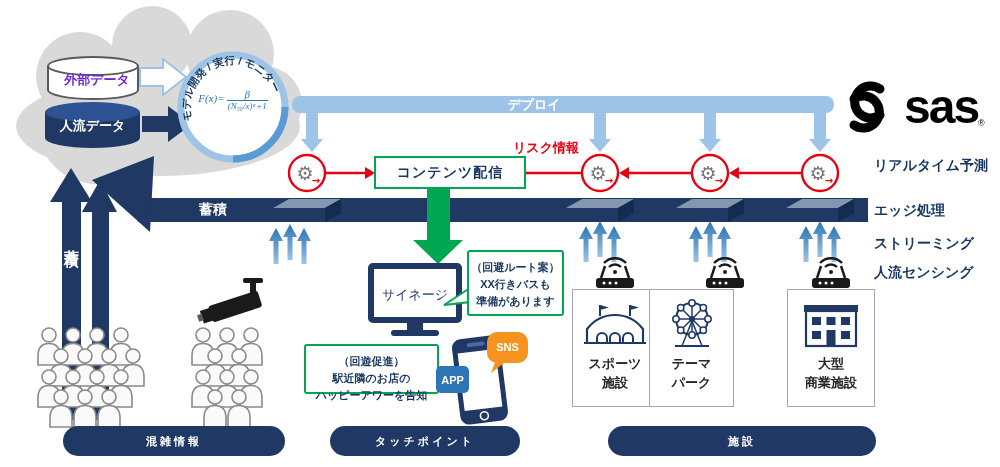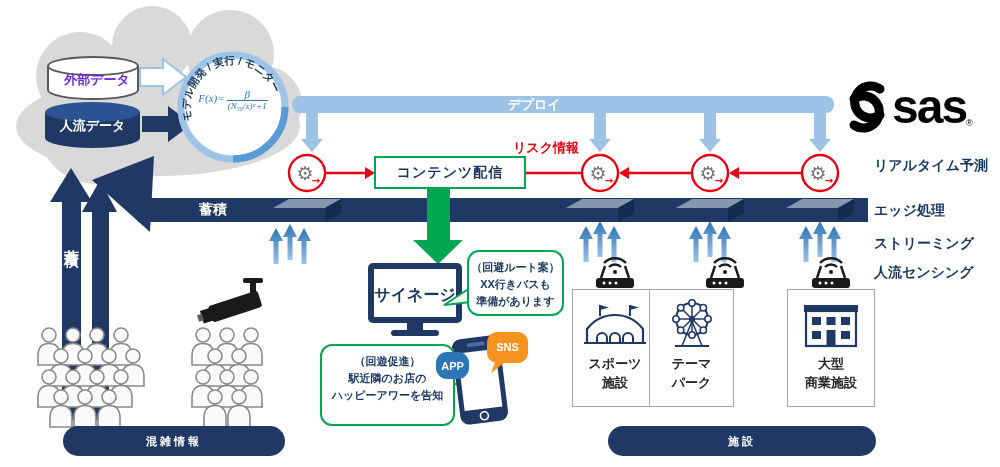--- a/index.html
+++ b/index.html
@@ -6,38 +6,38 @@
   html,body{background:#fff}
   body{font-family:"Liberation Sans","DejaVu Sans",sans-serif}
   #canvas{position:relative;width:1000px;height:467px;background:#fff;overflow:hidden}
   #art{position:absolute;left:0;top:0}
   .lbl{position:absolute;display:flex;align-items:center;justify-content:center;text-align:center;white-space:nowrap}
   .left{justify-content:flex-start;text-align:left}
   .navy{color:#17375e}
   .white{color:#fff}
   .bold{font-weight:bold}
   .vertical{writing-mode:vertical-rl;letter-spacing:3px}
-  .bubble{position:absolute;background:#fff;border:2px solid #00a651;border-radius:12px;color:#17375e;
+  .bubble{position:absolute;background:#fff;border:2px solid #00a651;border-radius:3px;color:#17375e;
           font-size:11px;font-weight:bold;text-align:center;padding-top:7px;line-height:1.55}
   .pill{position:absolute;height:30px;border-radius:15px;background:#1f3864;color:#fff;font-size:11px;
         font-weight:bold;display:flex;align-items:center;justify-content:center;letter-spacing:3px}
   .facility{position:absolute;height:118px;background:#fff;border:1.5px solid #a6a6a6;display:flex;
             flex-direction:column;align-items:center;padding-top:6px}
   .flabel{margin-top:3px;font-size:13px;font-weight:bold;color:#262626;text-align:center;line-height:1.45}
   .contentbox{position:absolute;left:374px;top:156px;width:152px;height:33px;background:#fff;border:2.5px solid #00a651;
               display:flex;align-items:center;justify-content:center;font-size:14px;font-weight:bold;color:#17375e;letter-spacing:1px}
-  .badge-app{position:absolute;left:436px;top:352px;width:33px;height:27px;background:#2e75b6;border-radius:11px;
+  .badge-app{position:absolute;left:436px;top:366px;width:33px;height:27px;background:#2e75b6;border-radius:5px;
              color:#fff;font-size:11px;font-weight:bold;display:flex;align-items:center;justify-content:center}
   .formula{position:absolute;left:192px;top:88px;width:82px;text-align:center;color:#2e75b6;
            font-family:"Liberation Serif","DejaVu Serif",serif;font-style:italic;font-size:11px}
   .frac{display:inline-block;vertical-align:middle;text-align:center;margin-left:2px}
   .num{display:block;border-bottom:1px solid #2e75b6;padding:0 3px;font-size:11px}
   .den{display:block;font-size:9px;padding:0 1px}
   .saslogo{position:absolute;left:842px;top:80px;display:flex;align-items:center}
-  .sastext{font-size:48px;font-weight:bold;color:#000;letter-spacing:-2px;line-height:1;margin-left:0}
+  .sastext{font-size:48px;font-weight:bold;color:#000;letter-spacing:-2px;line-height:1;margin-left:12px}
   .sasreg{font-size:9px;color:#000;align-self:flex-end;margin-bottom:6px}
 </style>
 </head>
 <body>
 
 <div id="canvas">
 
   <svg id="art" width="1000" height="467" viewBox="0 0 1000 467" xmlns="http://www.w3.org/2000/svg">
     <defs>
       <linearGradient id="agrad" x1="0" y1="1" x2="0" y2="0">
@@ -257,28 +257,28 @@
     </svg>
     <span class="sastext">sas</span>
     <span class="sasreg">®</span>
   </div>
 
   <div class="lbl left navy bold" style="left:874px;top:157px;width:122px;height:18px;font-size:14px">リアルタイム予測</div>
   <div class="lbl left navy bold" style="left:874px;top:202px;width:122px;height:18px;font-size:14px">エッジ処理</div>
   <div class="lbl left navy bold" style="left:874px;top:235px;width:122px;height:18px;font-size:14px">ストリーミング</div>
   <div class="lbl left navy bold" style="left:874px;top:264px;width:122px;height:18px;font-size:14px">人流センシング</div>
 
-  <div class="lbl navy" style="left:374px;top:287px;width:82px;height:16px;font-size:16px;font-weight:700">サイネージ</div>
+  <div class="lbl navy" style="left:374px;top:287px;width:82px;height:16px;font-size:13px;font-weight:400">サイネージ</div>
 
   <div class="bubble" style="left:467px;top:250px;width:97px;height:66px">
     <div>（回避ルート案）</div>
     <div>XX行きバスも</div>
     <div>準備があります</div>
   </div>
-  <div class="bubble" style="left:320px;top:344px;width:135px;height:82px">
+  <div class="bubble" style="left:304px;top:344px;width:135px;height:50px">
     <div>（回遊促進）</div>
     <div>駅近隣のお店の</div>
     <div>ハッピーアワーを告知</div>
   </div>
 
   <div class="badge-app">APP</div>
   <div class="lbl white bold" style="left:487px;top:339px;width:41px;height:16px;font-size:11px">SNS</div>
 
   <div class="facility" style="left:572px;top:289px;width:86px">
     <svg width="70" height="56" viewBox="0 0 70 56">
@@ -339,15 +339,16 @@
         <rect x="30.5" y="34" width="9" height="16"></rect>
       </g>
     </svg>
     <div class="flabel">
       <div>大型</div>
       <div>商業施設</div>
     </div>
   </div>
 
   <div class="pill" style="left:63px;top:426px;width:222px">混雑情報</div>
+  <div class="pill" style="left:330px;top:426px;width:190px">タッチポイント</div>
   <div class="pill" style="left:608px;top:426px;width:268px">施設</div>
 
 </div>
 
 </body></html>

